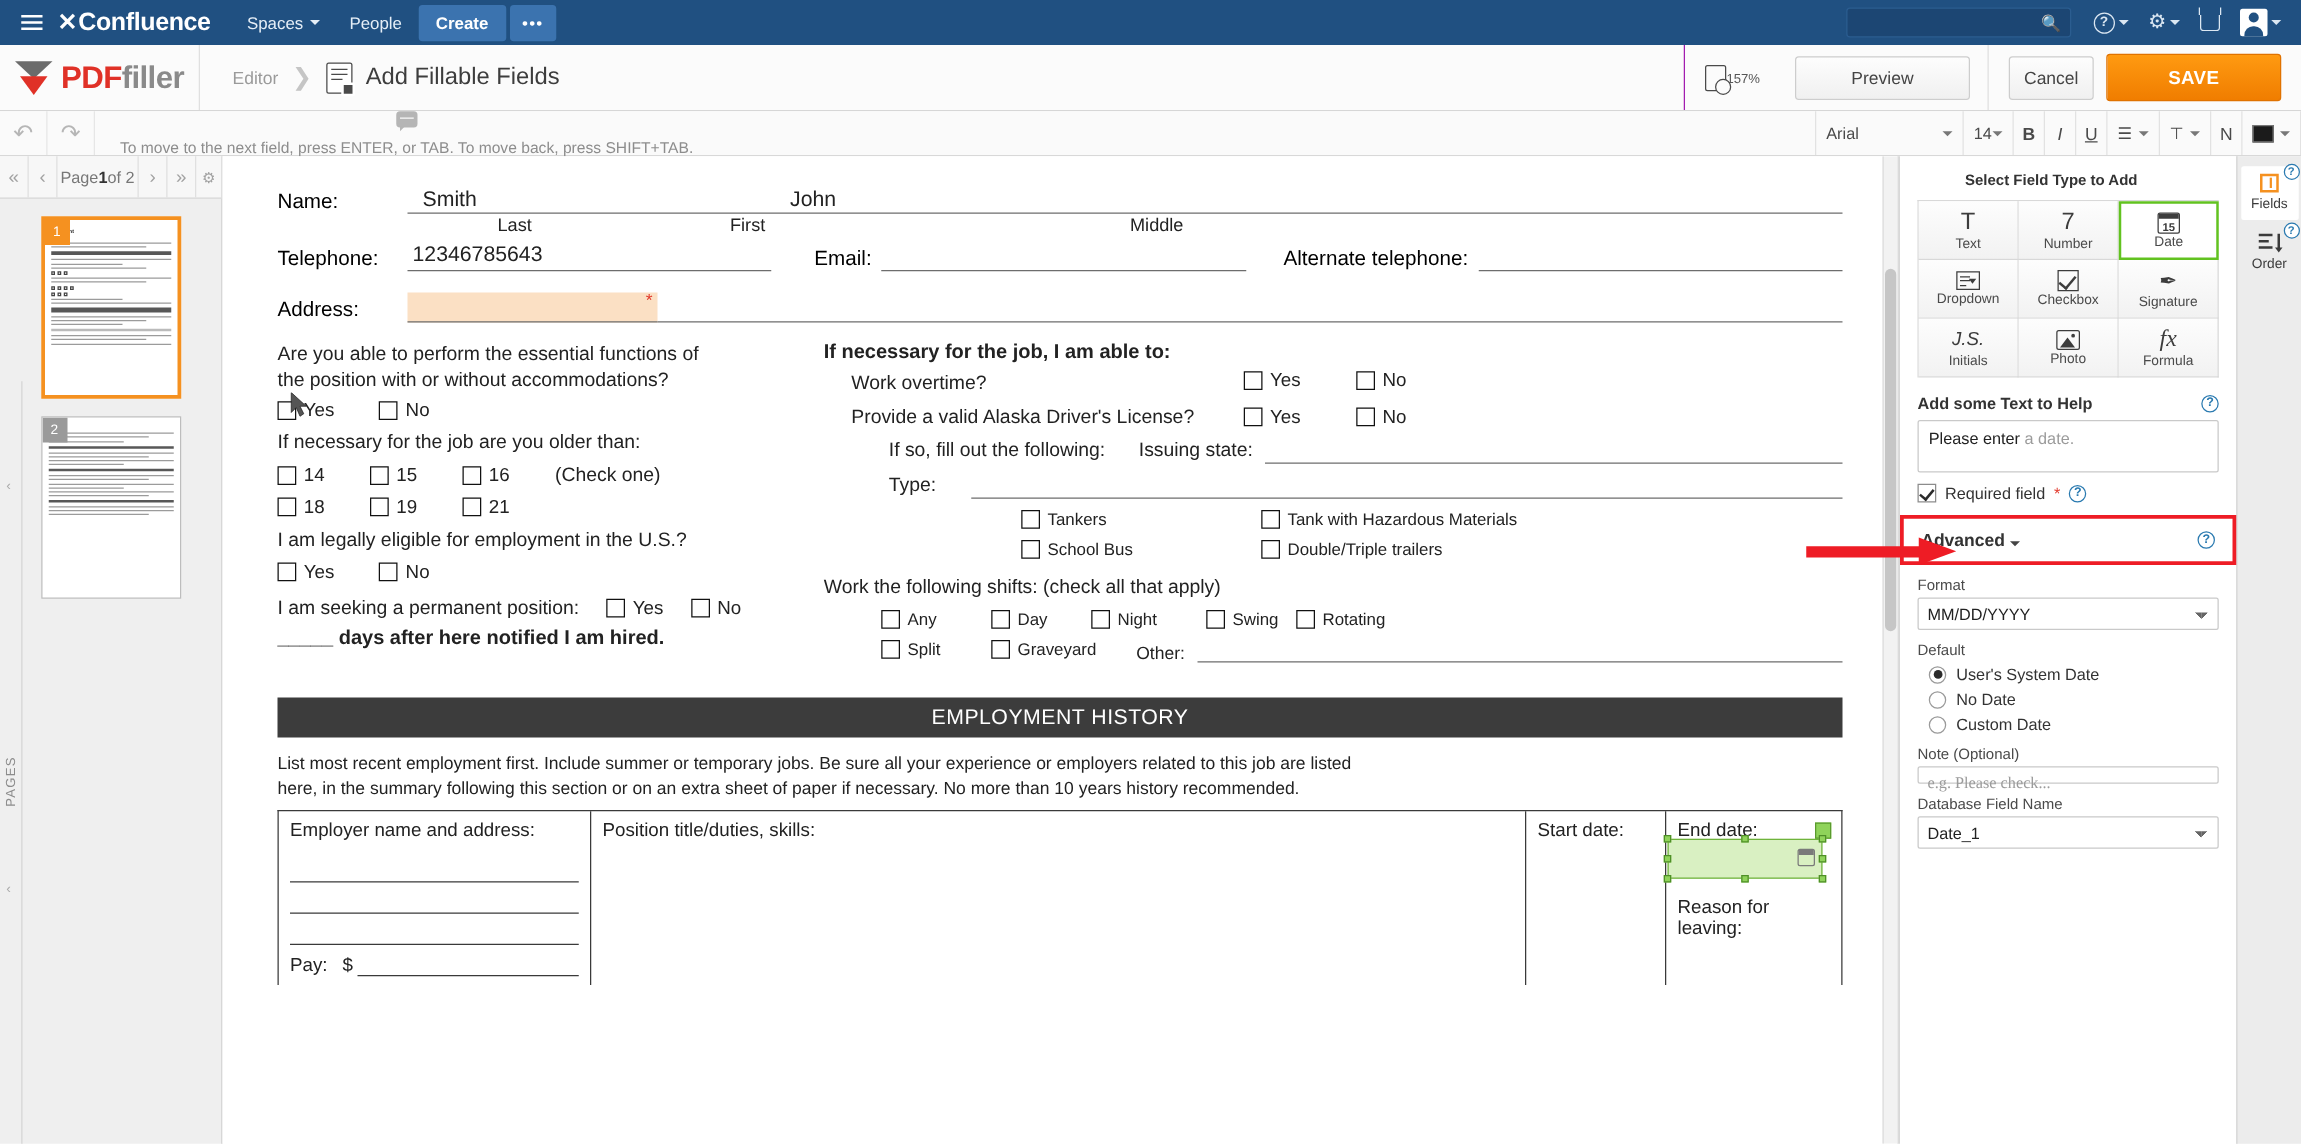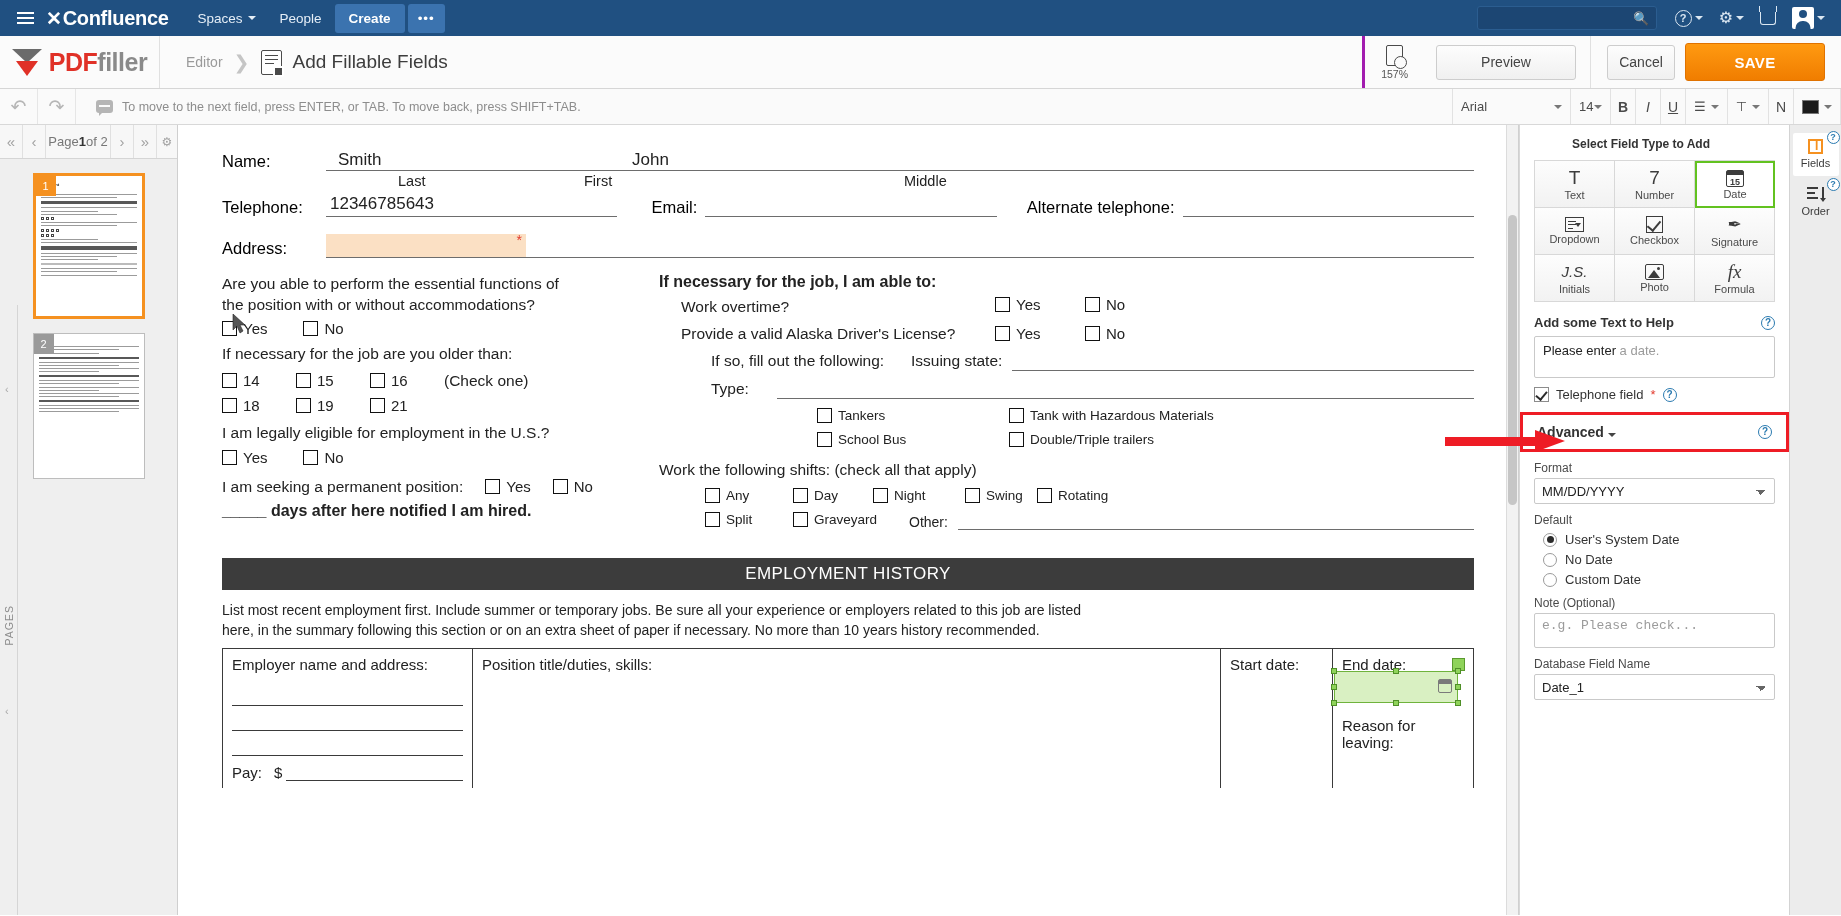--- a/index.html
+++ b/index.html
@@ -67,22 +67,22 @@
   .crumb .sep{ color:#c5c5c5; font-size:19px; font-weight:300;}
   .crumb .ttl{ font-size:19px; color:#3d3d3d;}
   .doc-ico{ width:21px;height:25px;border:1.8px solid #4a4a4a;border-radius:2px;
     position:relative; background:#fff;}
   .doc-ico i{ position:absolute;left:3px;height:1.6px;background:#4a4a4a;}
   .doc-ico i:nth-child(1){top:4px;width:13px;} .doc-ico i:nth-child(2){top:8px;width:13px;}
   .doc-ico i:nth-child(3){top:12px;width:9px;}
   .doc-ico b{position:absolute;right:-3px;bottom:-3px;width:11px;height:11px;
     background:#4a4a4a;border-radius:2px;border:2px solid #fff;}
   .pf-right{ margin-left:auto; display:flex; align-items:stretch; height:100%;}
-  .zoom-box{ display:flex;flex-direction:column;align-items:center;justify-content:center;
-    padding:0 16px; border-left:3px solid #a21caf; cursor:pointer;}
+  .zoom-box{ display:flex;flex-direction:row;align-items:center;justify-content:center;
+    padding:0 16px; border-left:1px solid #a21caf; cursor:pointer;}
   .zoom-ic{ width:17px;height:21px;border:1.7px solid #4a4a4a;border-radius:2px;position:relative;}
   .zoom-ic:after{content:"";position:absolute;right:-5px;bottom:-4px;width:11px;height:11px;
     border:1.8px solid #4a4a4a;border-radius:50%;background:#fbfbfb;}
   .zoom-pct{ font-size:10.5px;color:#555;margin-top:2px;}
   .pf-btn{ border:1px solid #cdcdcd;background:linear-gradient(#fdfdfd,#f0f0f0);
     border-radius:3px;font-size:14px;color:#444;cursor:pointer;
     font-family:inherit;}
   .btn-preview{ width:140px;height:35px; align-self:center; margin-left:12px;}
   .grp-right{ display:flex;align-items:center;gap:10px;padding:0 16px;
     border-left:1px solid #e0e0e0;margin-left:14px;}
@@ -90,21 +90,21 @@
   .btn-save{ width:140px;height:38px;background:linear-gradient(#ff9a11,#f07d00);
     border:1px solid #e07200;border-radius:3px;color:#fff;font-weight:bold;font-size:15px;
     cursor:pointer;font-family:inherit;letter-spacing:.3px;}
 
   
   .toolbar{ height:36px;background:#fafafa;border-bottom:1px solid #d8d8d8;
     display:flex;align-items:center;}
   .tb-undo{ display:flex;align-items:center;gap:0; }
   .tb-ic{ width:38px;height:35px;display:flex;align-items:center;justify-content:center;
     color:#b6b6b6;font-size:19px;cursor:pointer;border-right:1px solid #e6e6e6;}
-  .hint{ display:flex;align-items:center;gap:9px;padding-left:20px;color:#8d8d8d;font-size:12.5px;}
+  .hint{ display:flex;align-items:center;gap:9px;padding-left:20px;color:#8d8d8d;font-size:12.5px;flex-direction:column;}
   .bub{ width:17px;height:13px;background:#b5b5b5;border-radius:3px;position:relative;}
   .bub:after{content:"";position:absolute;left:3px;bottom:-3px;border-top:4px solid #b5b5b5;
     border-right:4px solid transparent;}
   .bub i{position:absolute;top:5px;left:3px;width:11px;height:1.5px;background:#fafafa;}
   .tb-right{ margin-left:auto;display:flex;align-items:stretch;height:100%;border-left:1px solid #e2e2e2;}
   .tb-cell{ display:flex;align-items:center;justify-content:center;
     border-right:1px solid #e2e2e2;padding:0 8px;cursor:pointer;color:#4a4a4a;font-size:13px;}
   .sel-font{ width:118px;justify-content:space-between;}
   .sel-size{ width:40px;justify-content:space-between;}
   .bic{ width:25px;font-size:14px;}
@@ -248,22 +248,22 @@
     padding:0 7px;font-size:13px;color:#222;font-family:inherit;
     appearance:none;-webkit-appearance:none;
     background-image:linear-gradient(45deg,transparent 50%,#666 50%),linear-gradient(135deg,#666 50%,transparent 50%);
     background-position:calc(100% - 13px) 11px,calc(100% - 8px) 11px;
     background-size:5px 5px,5px 5px;background-repeat:no-repeat;cursor:pointer;}
   .radio-row{ display:flex;align-items:center;gap:8px;margin:5px 0 0 9px;}
   .rad{ width:14px;height:14px;border:1.6px solid #9a9a9a;border-radius:50%;position:relative;background:#fff;}
   .rad.on:after{content:"";position:absolute;left:2.5px;top:2.5px;width:7px;height:7px;
     border-radius:50%;background:#2b2b2b;}
   .radio-row .t{ font-size:13px;color:#333;}
-  .ftxt{ width:100%;height:35px;border:1px solid #c9c9c9;border-radius:2px;padding:0 7px;
-    font-size:13px;color:#9b9b9b;font-family:Liberation Mono, monospace;line-height:24px;}
+  .ftxt{ width:100%;height:14px;border:1px solid #c9c9c9;border-radius:2px;padding:0 7px;
+    font-size:13px;color:#9b9b9b;font-family:Liberation Serif, serif;line-height:24px;}
 
   
   .rail{ width:52px;background:#ececec;border-left:1px solid #d3d3d3;
     display:flex;flex-direction:column;align-items:center;padding-top:8px;gap:4px;}
   .rail-it{ width:46px;padding:6px 0 7px 0;display:flex;flex-direction:column;align-items:center;
     gap:3px;cursor:pointer;position:relative;border-radius:2px;}
   .rail-it.act{ background:#fff;}
   .rail-it .t{ font-size:11px;color:#3b3b3b;}
   .rail-q{ position:absolute;top:-2px;right:-1px;width:13px;height:13px;border:1.3px solid #2a7ab0;
     border-radius:50%;color:#2a7ab0;font-size:9px;line-height:10px;text-align:center;
@@ -790,21 +790,21 @@
 
       <div class="help-row">
         <span class="lab">Add some Text to Help</span>
         <span class="qmark">?</span>
       </div>
       <div class="helpbox">
         <span>Please enter</span><span class="ph"> a date.</span>
       </div>
       <div class="reqrow">
         <span class="chk-sq on"></span>
-        <span class="t">Telephone field</span>
+        <span class="t">Required field</span>
         <span class="star">*</span>
         <span class="qmark">?</span>
       </div>
 
       <div class="adv-wrap">
         <span class="a"><span>Advanced</span> <i class="caret" style="color:#444"></i></span>
         <span class="qmark">?</span>
       </div>
 
       <div class="fgroup">

